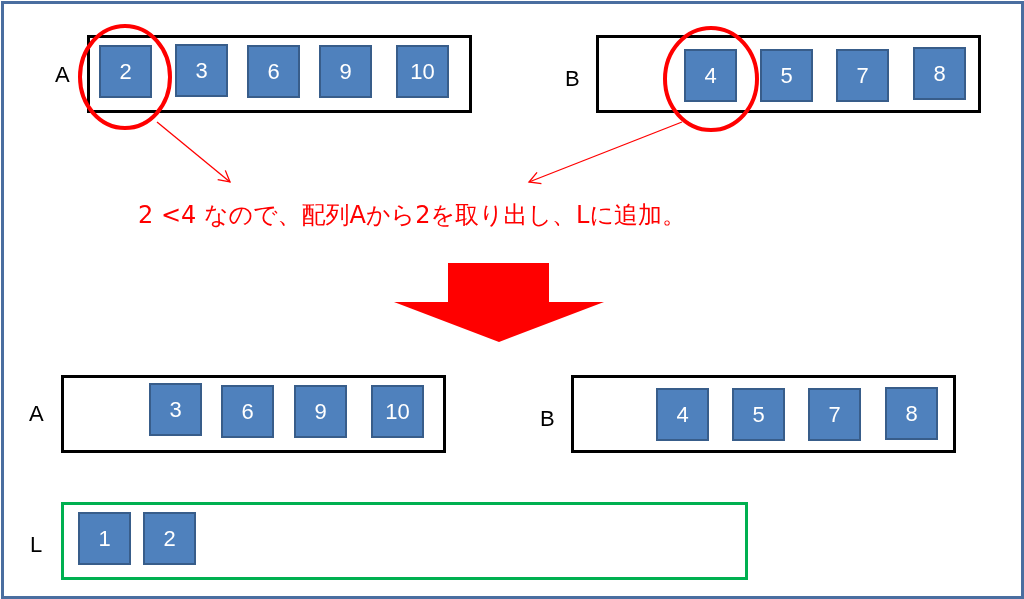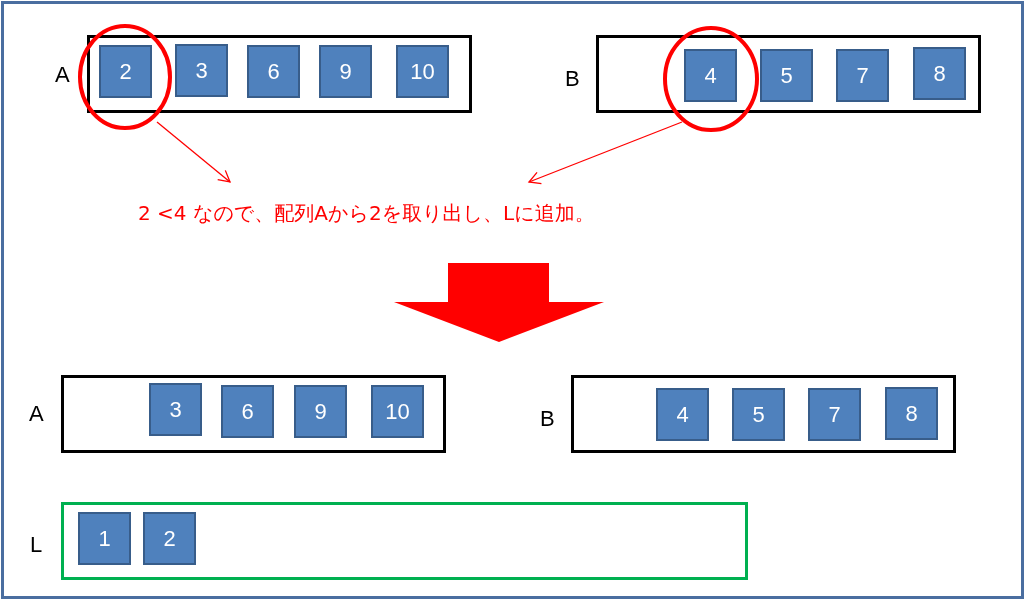--- a/index.html
+++ b/index.html
@@ -6,21 +6,21 @@
     body { width: 1024px; height: 599px; position: relative; overflow: hidden;
            font-family: "Liberation Sans", "DejaVu Sans", sans-serif; }
     .frame { position: absolute; left: 1px; top: 1px; width: 1017px; height: 592px;
              border: 3px solid #4a6ea0; box-sizing: content-box; background: #ffffff; }
     .array-box { position: absolute; border: 3px solid #000000; box-sizing: border-box; background: #ffffff; }
     .array-box.green { border-color: #00b050; }
     .label { position: absolute; font-size: 22px; color: #000000; line-height: 1; }
     .cell { position: absolute; width: 53px; height: 53px; box-sizing: border-box;
             background: #4f81bd; border: 2px solid #385d8a;
             color: #ffffff; font-size: 22px; display: flex; align-items: center; justify-content: center; }
-    .caption { position: absolute; color: #ff0000; font-size: 20px; line-height: 1; white-space: nowrap;
+    .caption { position: absolute; color: #ff0000; font-size: 24px; line-height: 1; white-space: nowrap;
                font-family: "DejaVu Sans", sans-serif; }
     svg.overlay { position: absolute; left: 0; top: 0; width: 1024px; height: 599px; pointer-events: none; }
   </style>
 </head>
 <body>
 
 <div class="frame"></div>
 
 <div class="label" style="left:55px; top:64px;">A</div>
 <div class="array-box" style="left:87px; top:35px; width:385px; height:78px;"></div>

